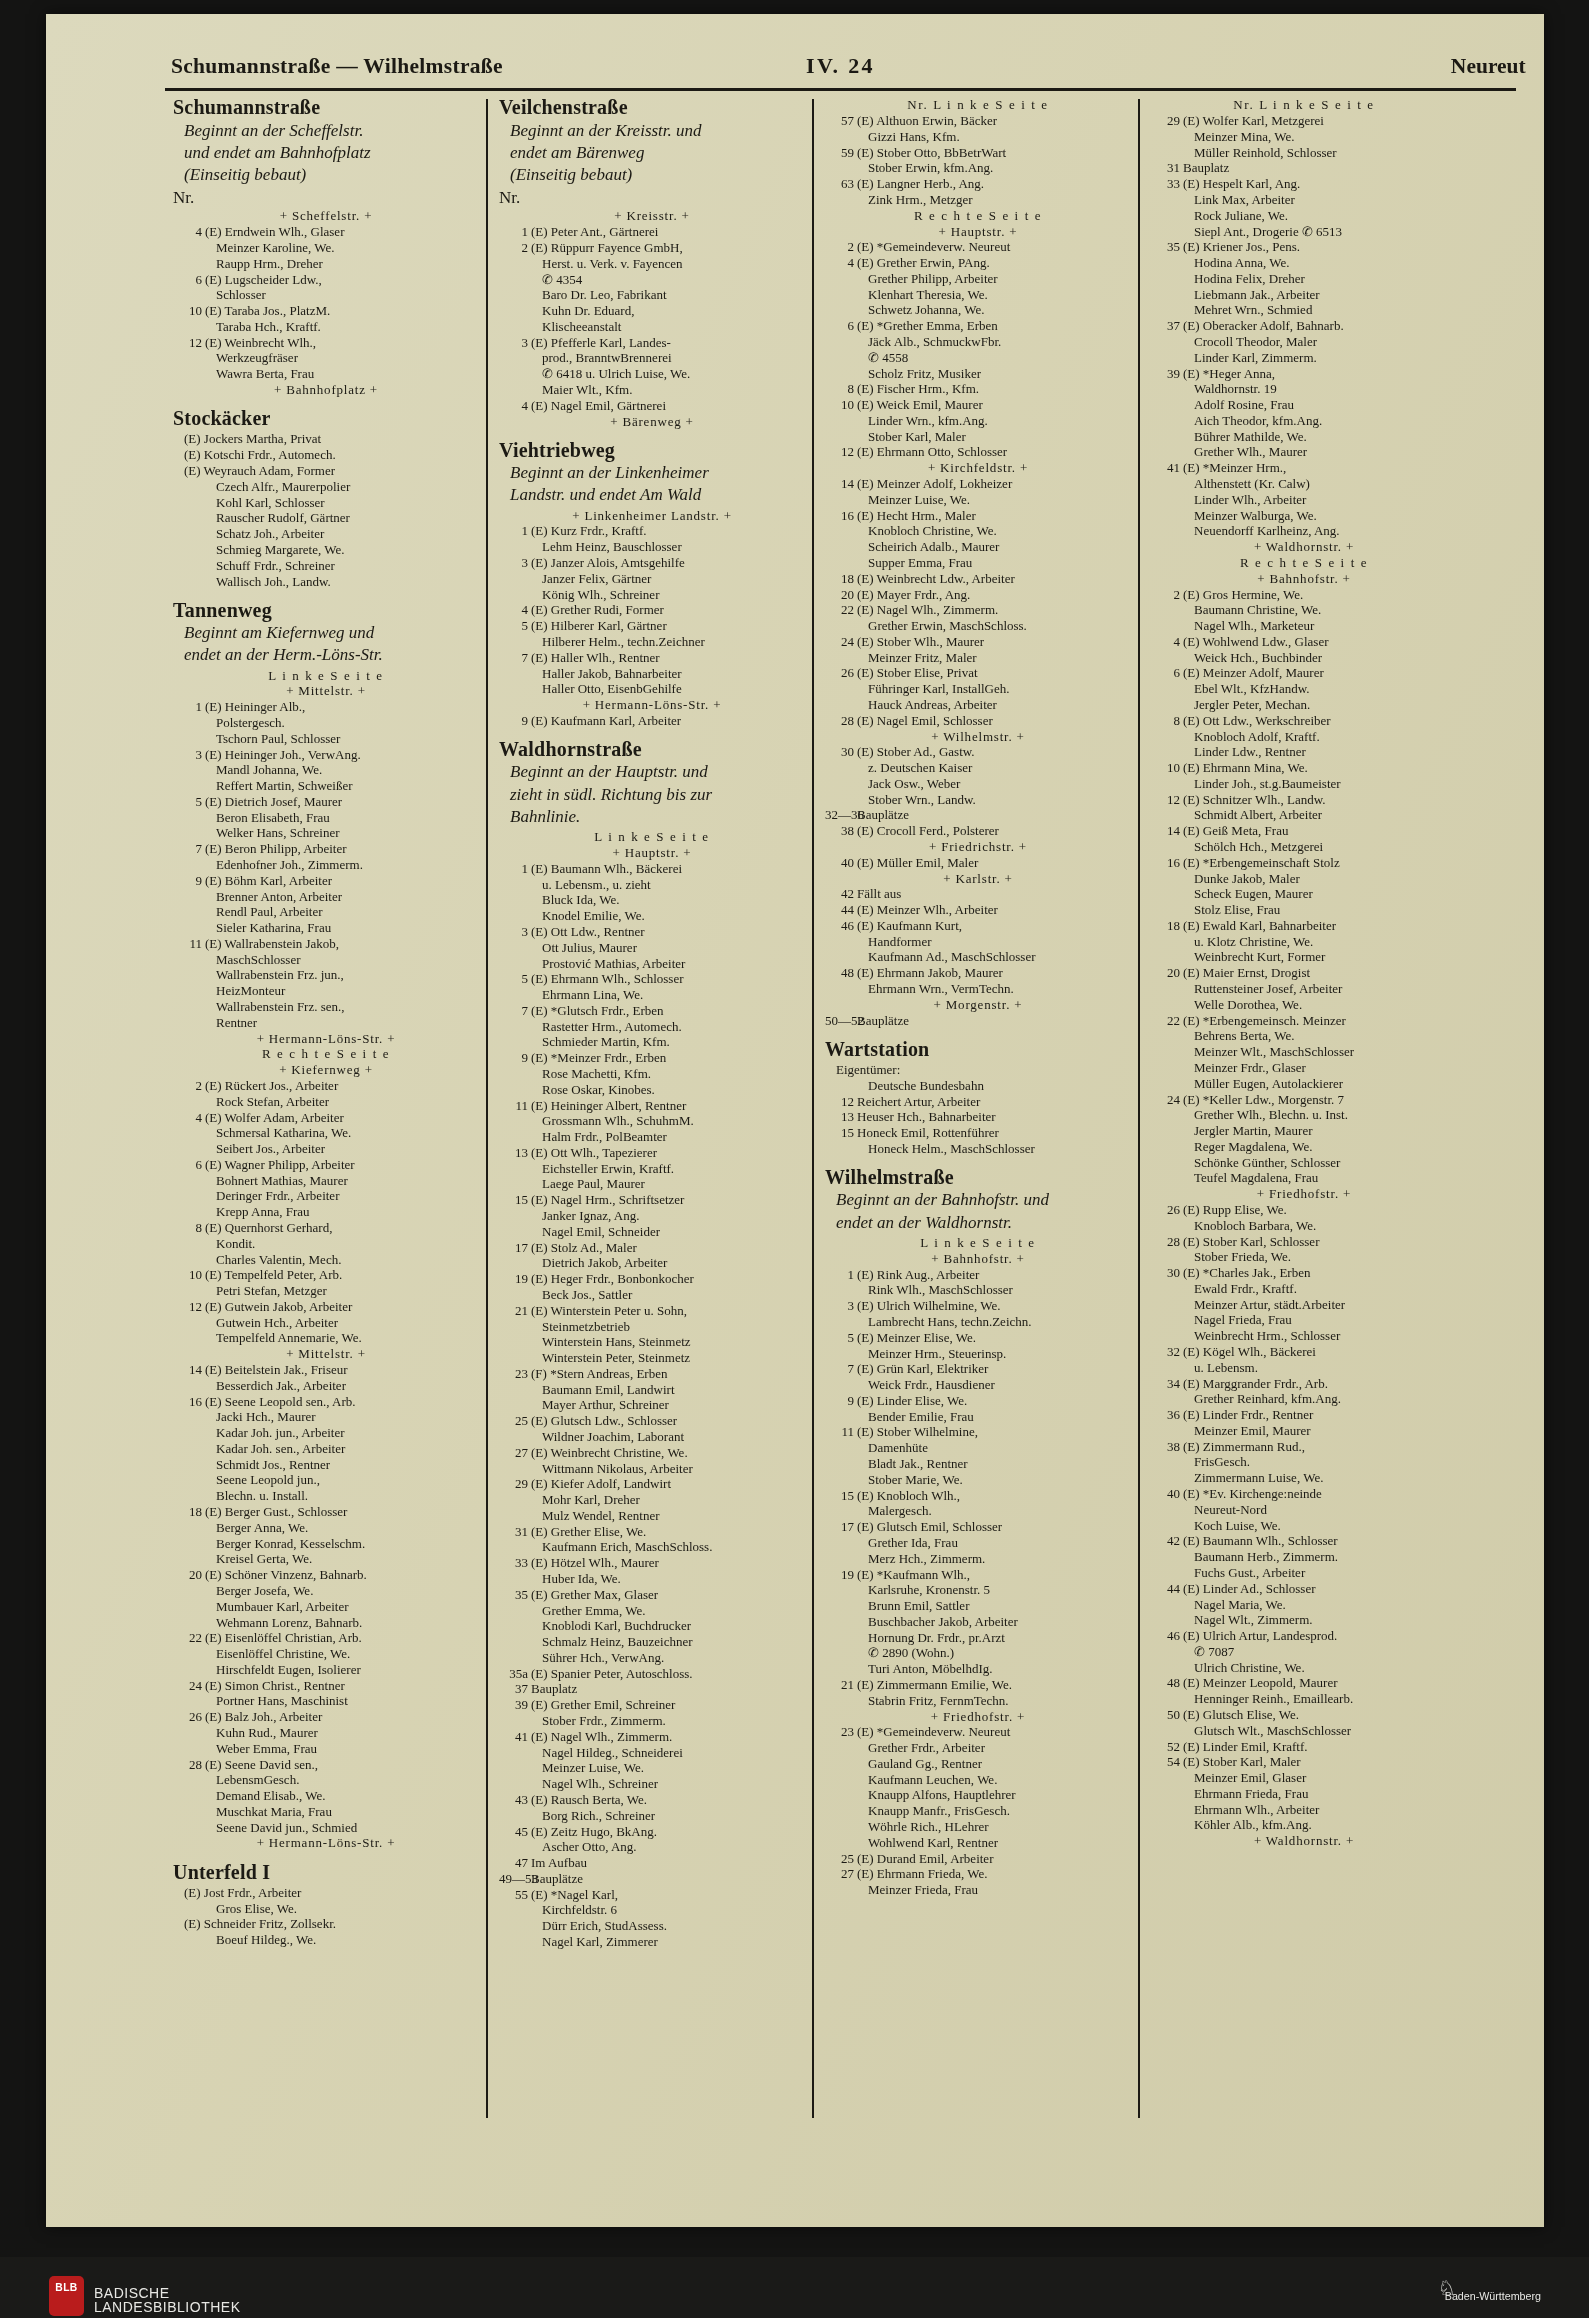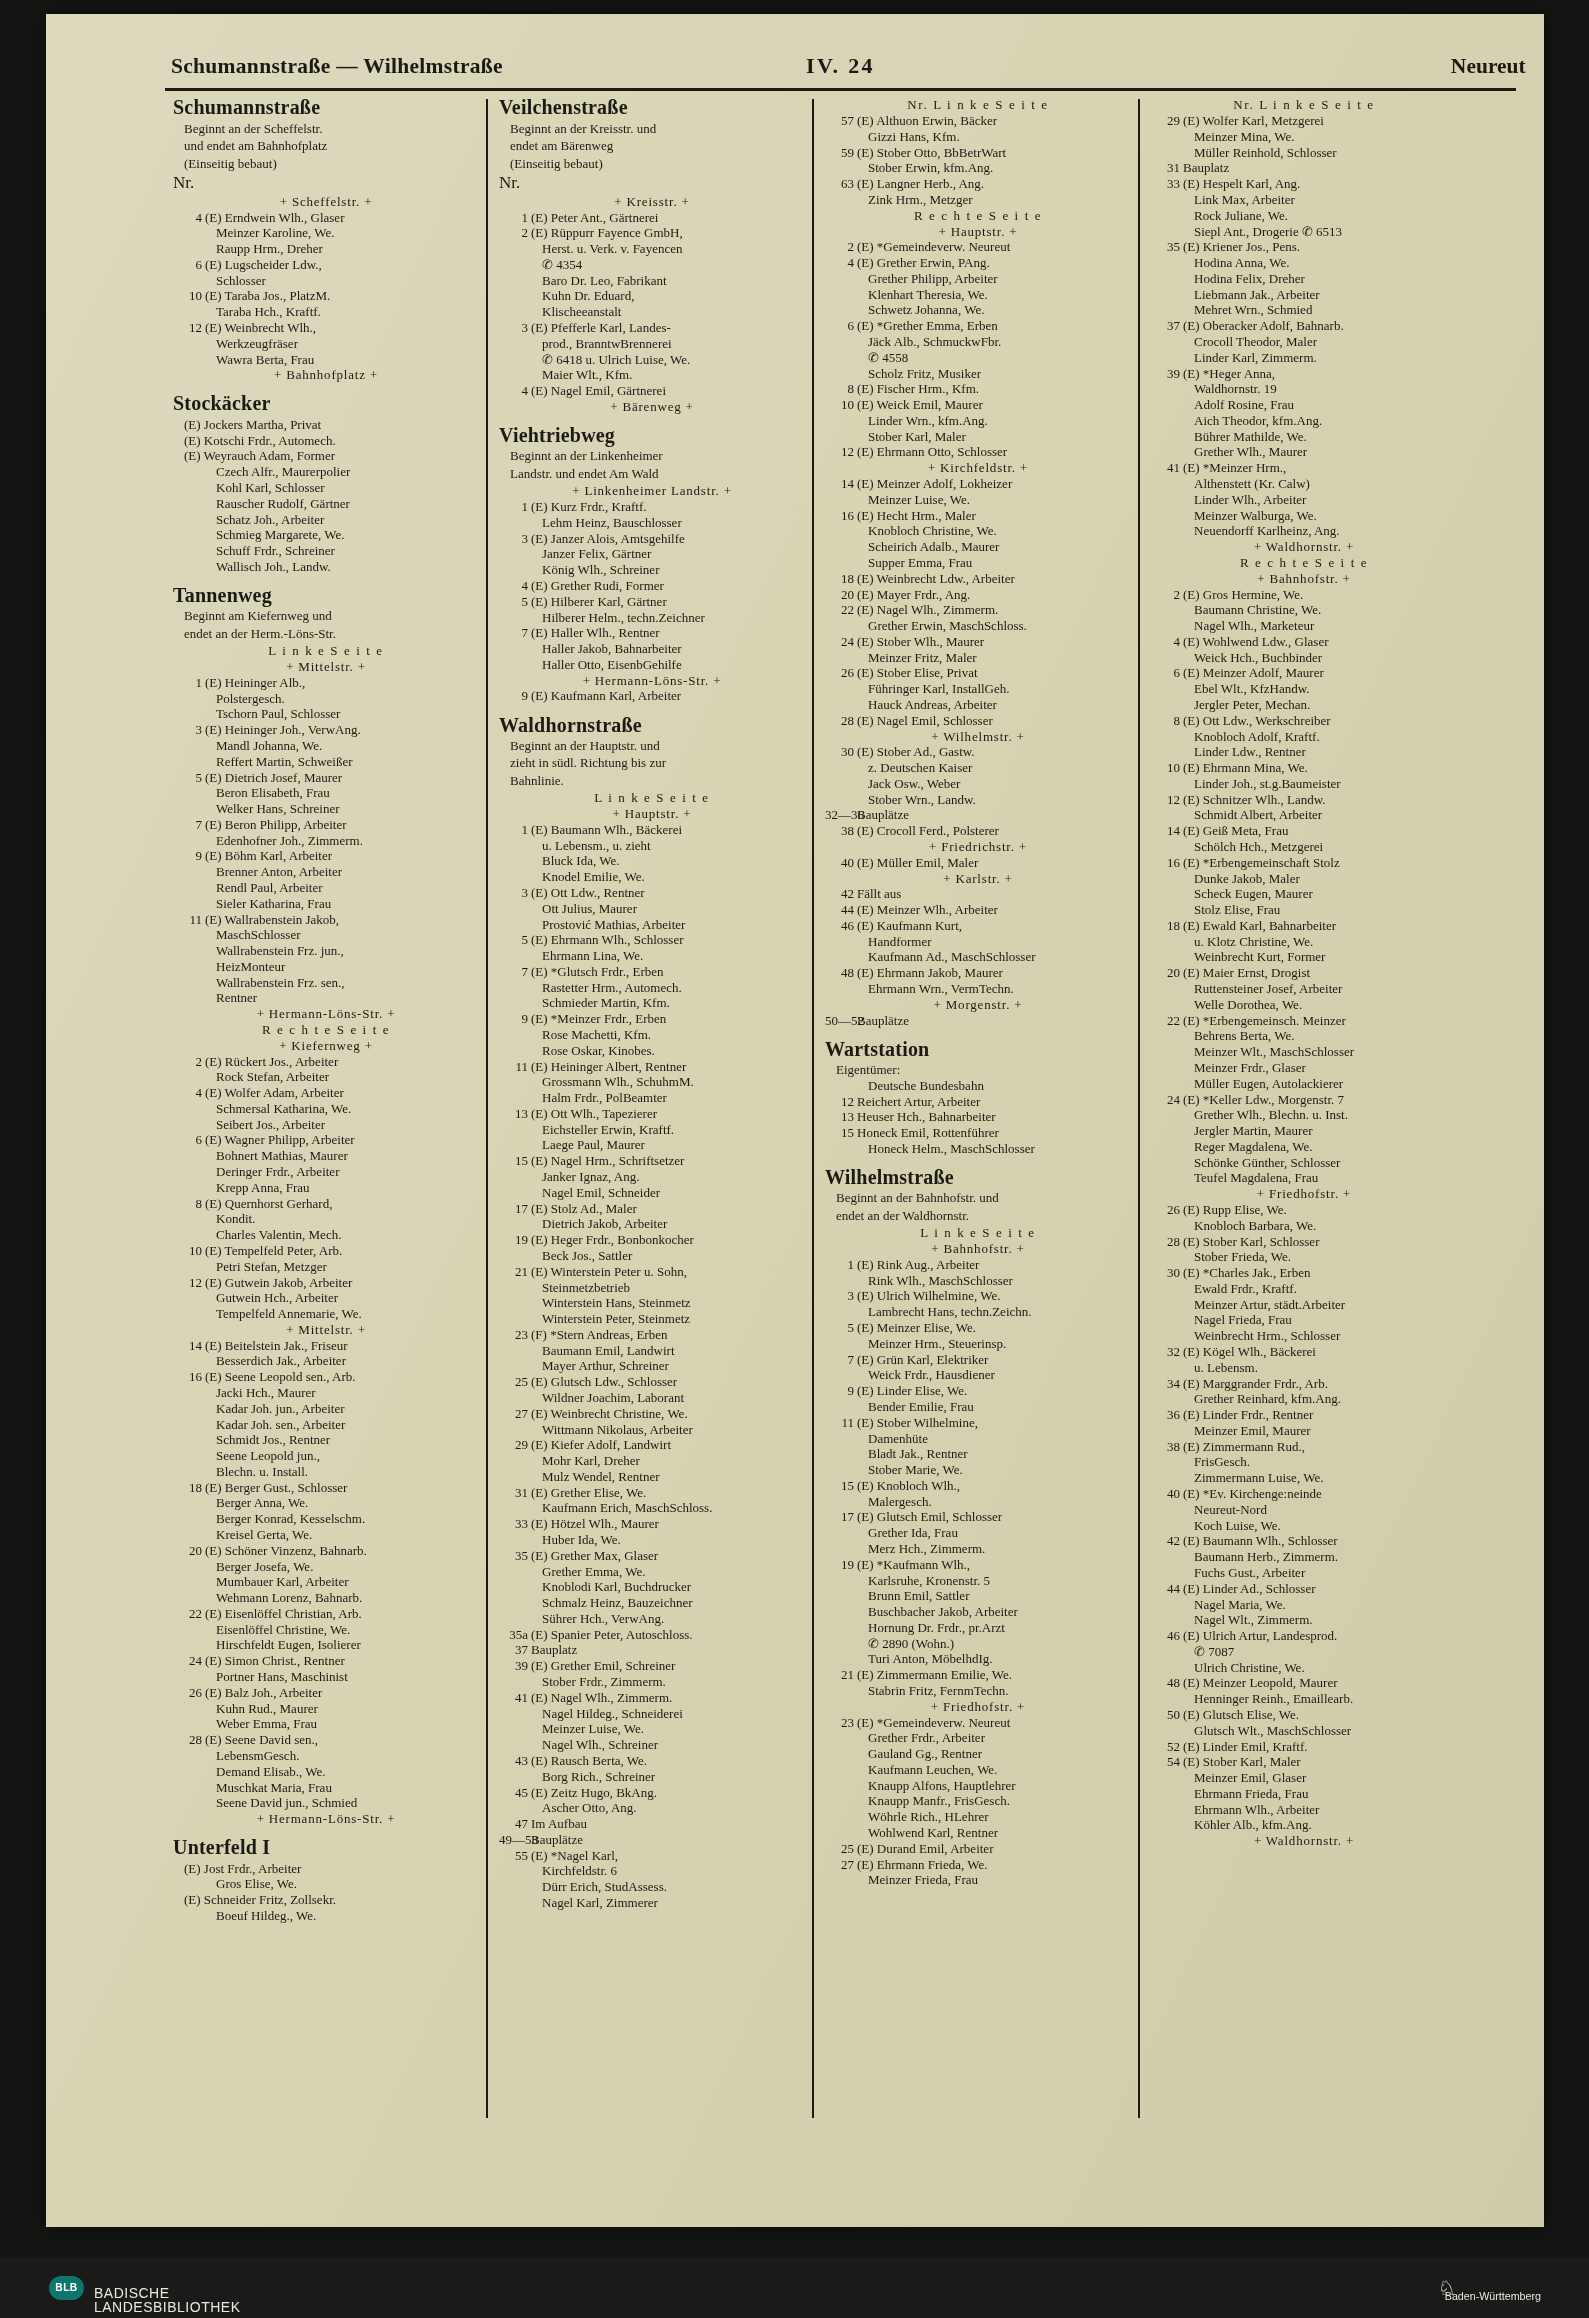--- a/index.html
+++ b/index.html
@@ -25,33 +25,33 @@
   .col{position:absolute;top:0;width:306px;height:2035px;}
   .c1{left:8px;}
   .c2{left:334px;}
   .c3{left:660px;}
   .c4{left:986px;}
   .vline{position:absolute;top:1.6px;width:1.6px;height:2019px;background:#1c1a14;}
   .v1{left:321px;} .v2{left:647px;} .v3{left:973px;}
 
   .sec-title{font-size:20px;font-weight:bold;margin:10.3px 0 2.4px 0;letter-spacing:0.2px;line-height:1.05;}
   .sec-title.first{margin-top:0;}
-  .intro{font-size:13px;line-height:1.22;margin:0 0 1.6px 11px;}
+  .intro{font-size:17px;line-height:1.22;margin:0 0 1.6px 11px;font-style:italic;}
   .nr{font-size:17px;line-height:1.22;}
   ul.entries{list-style:none;margin:0;padding:0;font-size:13px;line-height:1.215;}
   ul.entries li{position:relative;padding-left:32px;white-space:nowrap;}
   ul.entries li .num{position:absolute;left:0;width:29px;text-align:right;}
   ul.entries li.cont{padding-left:43px;}
   ul.entries li.mid{padding-left:0;text-align:center;letter-spacing:0.8px;}
   ul.entries li.hdrline{padding-left:0;text-align:center;letter-spacing:1.6px;}
   ul.entries li.plain{padding-left:11px;}
 
   
   .footer{position:absolute;left:0;bottom:0;width:1590px;height:62px;background:#1a1a18;}
-  .blb{position:absolute;left:49px;top:19px;width:35px;height:24px;background:#0f766e;border-radius:12px;color:#fff;
+  .blb{position:absolute;left:49px;top:19px;width:35px;height:40px;background:#b91c1c;border-radius:5px;color:#fff;
        font-family:"Liberation Sans",sans-serif;font-size:10.3px;font-weight:bold;text-align:center;line-height:24px;letter-spacing:0.4px;}
   .blbtxt{position:absolute;left:94px;top:30px;color:#e8e8e4;font-family:"Liberation Sans",sans-serif;font-size:14px;line-height:13.5px;letter-spacing:0.5px;}
   .bw{position:absolute;right:49px;top:33px;color:#e8e8e4;font-family:Liberation Sans, sans-serif;font-size:10.7px;text-align:right;}
   .bwlogo{position:absolute;right:134px;top:16px;color:#e8e8e4;font-size:20.7px;line-height:30px;}
 </style>
 </head>
 <body>
 
 <div class="page">
   <div class="scan">

